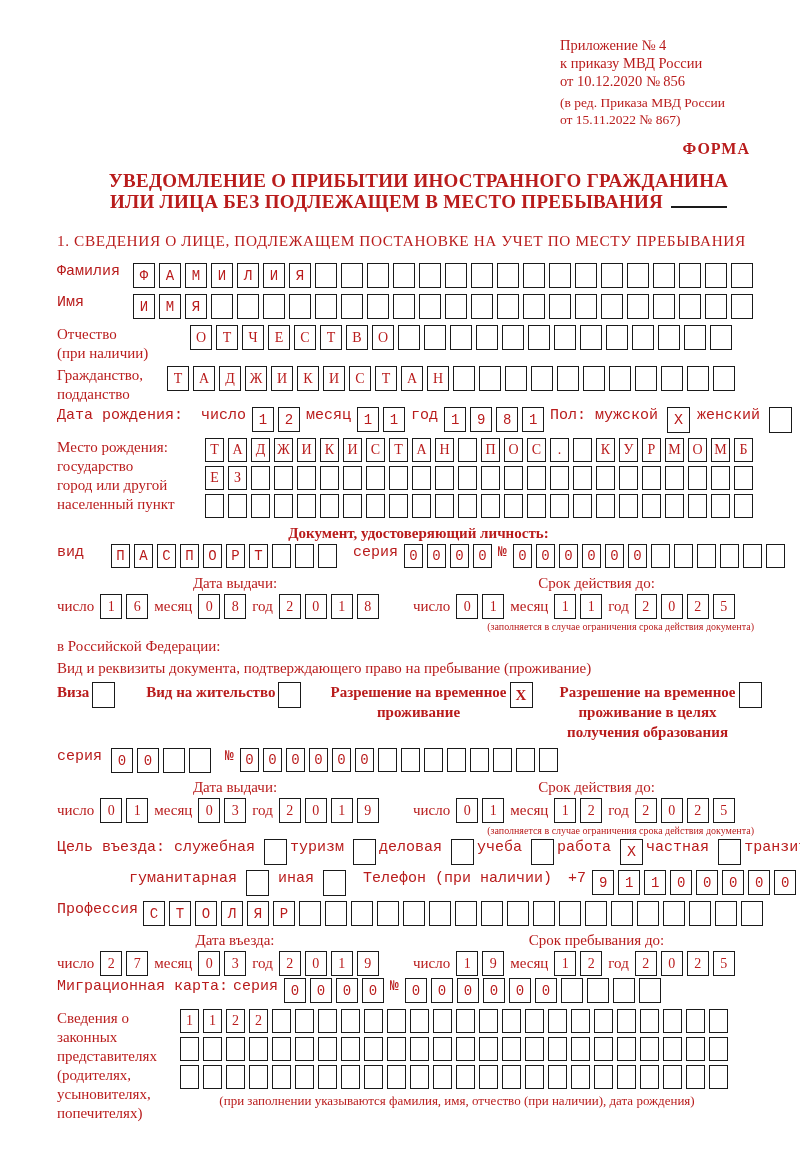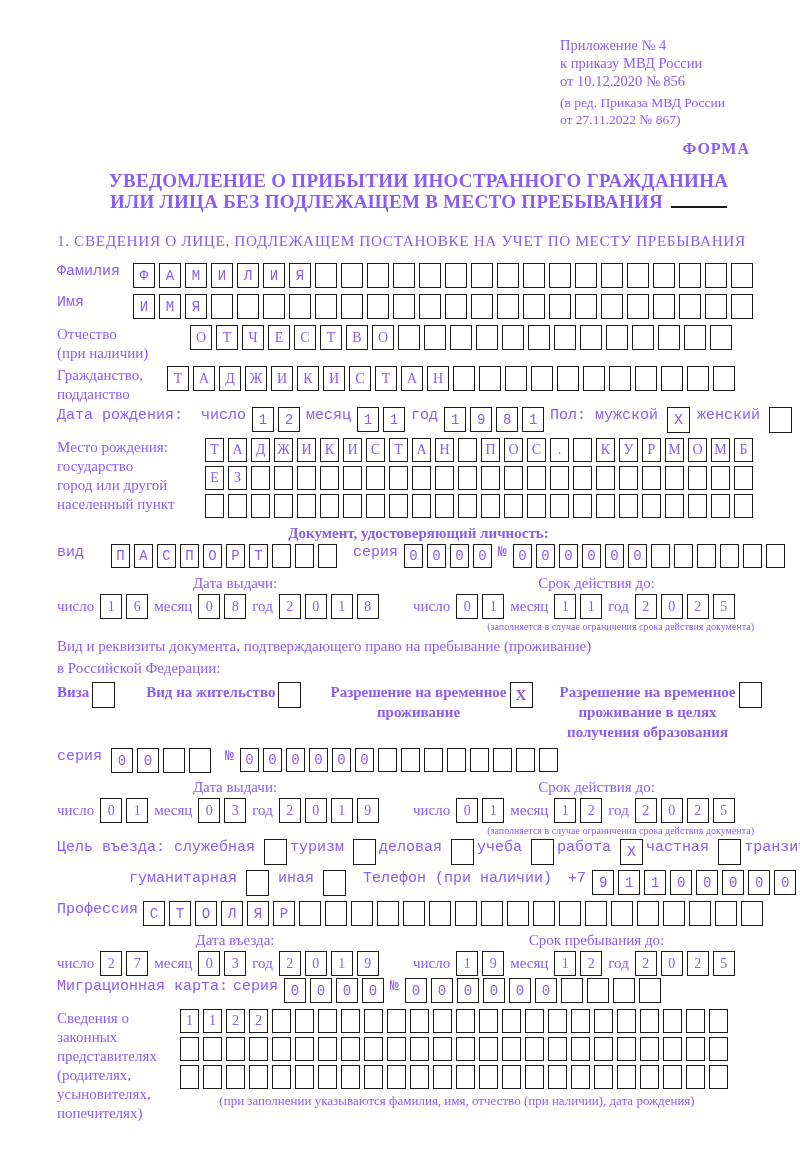--- a/index.html
+++ b/index.html
@@ -1,18 +1,18 @@
 <!DOCTYPE html>
 <html><head>
 <meta charset="utf-8">
 <style>
   html,body { margin:0; padding:0; background:#ffffff; }
   .page {
     width:800px; height:1163px; box-sizing:border-box; overflow:hidden;
-    background:#ffffff; color:#8b5cf6;
+    background:#ffffff; color:#b91c1c;
     font-family:"Liberation Serif","DejaVu Serif",serif;
     padding:36px 20px 0 57px; position:relative;
   }
   .corner { margin-left:503px; font-size:14.5px; line-height:18px; }
   .corner-sub { margin-top:4px; font-size:13.5px; line-height:17px; }
   .forma { margin-top:12px; padding-right:30px; text-align:right; font-weight:700; font-size:16px; letter-spacing:1px; }
   .title { margin-top:12px; text-align:center; font-weight:700; font-size:19px; line-height:21px; letter-spacing:0.3px; }
   .blank { display:inline-block; width:56px; border-bottom:2px solid #1a1a1a; height:13px; margin-left:8px; }
   .section-heading { margin-top:20px; font-weight:400; font-size:15.3px; letter-spacing:0.6px; }
   #form-body { margin-top:13px; font-size:15px; }
@@ -51,21 +51,21 @@
 </head>
 <body>
 
 <div class="page">
   <div class="corner">
     <div>Приложение № 4</div>
     <div>к приказу МВД России</div>
     <div>от 10.12.2020 № 856</div>
     <div class="corner-sub">
       <div>(в ред. Приказа МВД России</div>
-      <div>от 27.11.2022 № 867)</div>
+      <div>от 15.11.2022 № 867)</div>
     </div>
   </div>
 
   <div class="forma">ФОРМА</div>
 
   <div class="title">
     <div>УВЕДОМЛЕНИЕ О ПРИБЫТИИ ИНОСТРАННОГО ГРАЖДАНИНА</div>
     <div><span>ИЛИ ЛИЦА БЕЗ ПОДЛЕЖАЩЕМ В МЕСТО ПРЕБЫВАНИЯ</span><span class="blank"></span></div>
   </div>
 
@@ -387,22 +387,22 @@
               <span class="box">2</span>
               <span class="box">0</span>
               <span class="box">2</span>
               <span class="box">5</span>
             </span>
           </div>
         </div>
       </div>
       <div class="dp-note">(заполняется в случае ограничения срока действия документа)</div>
       <div class="para">
+        <div class="para-line">в Российской Федерации:</div>
         <div class="para-line">Вид и реквизиты документа, подтверждающего право на пребывание (проживание)</div>
-        <div class="para-line">в Российской Федерации:</div>
       </div>
       <div class="permitrow">
         <div class="permitopt" style="margin-right: 28px;">
           <div class="polbl">
             <div class="polbl-line">Виза</div>
           </div>
           <span class="check"></span>
         </div>
         <div class="permitopt" style="margin-right: 26px;">
           <div class="polbl">

